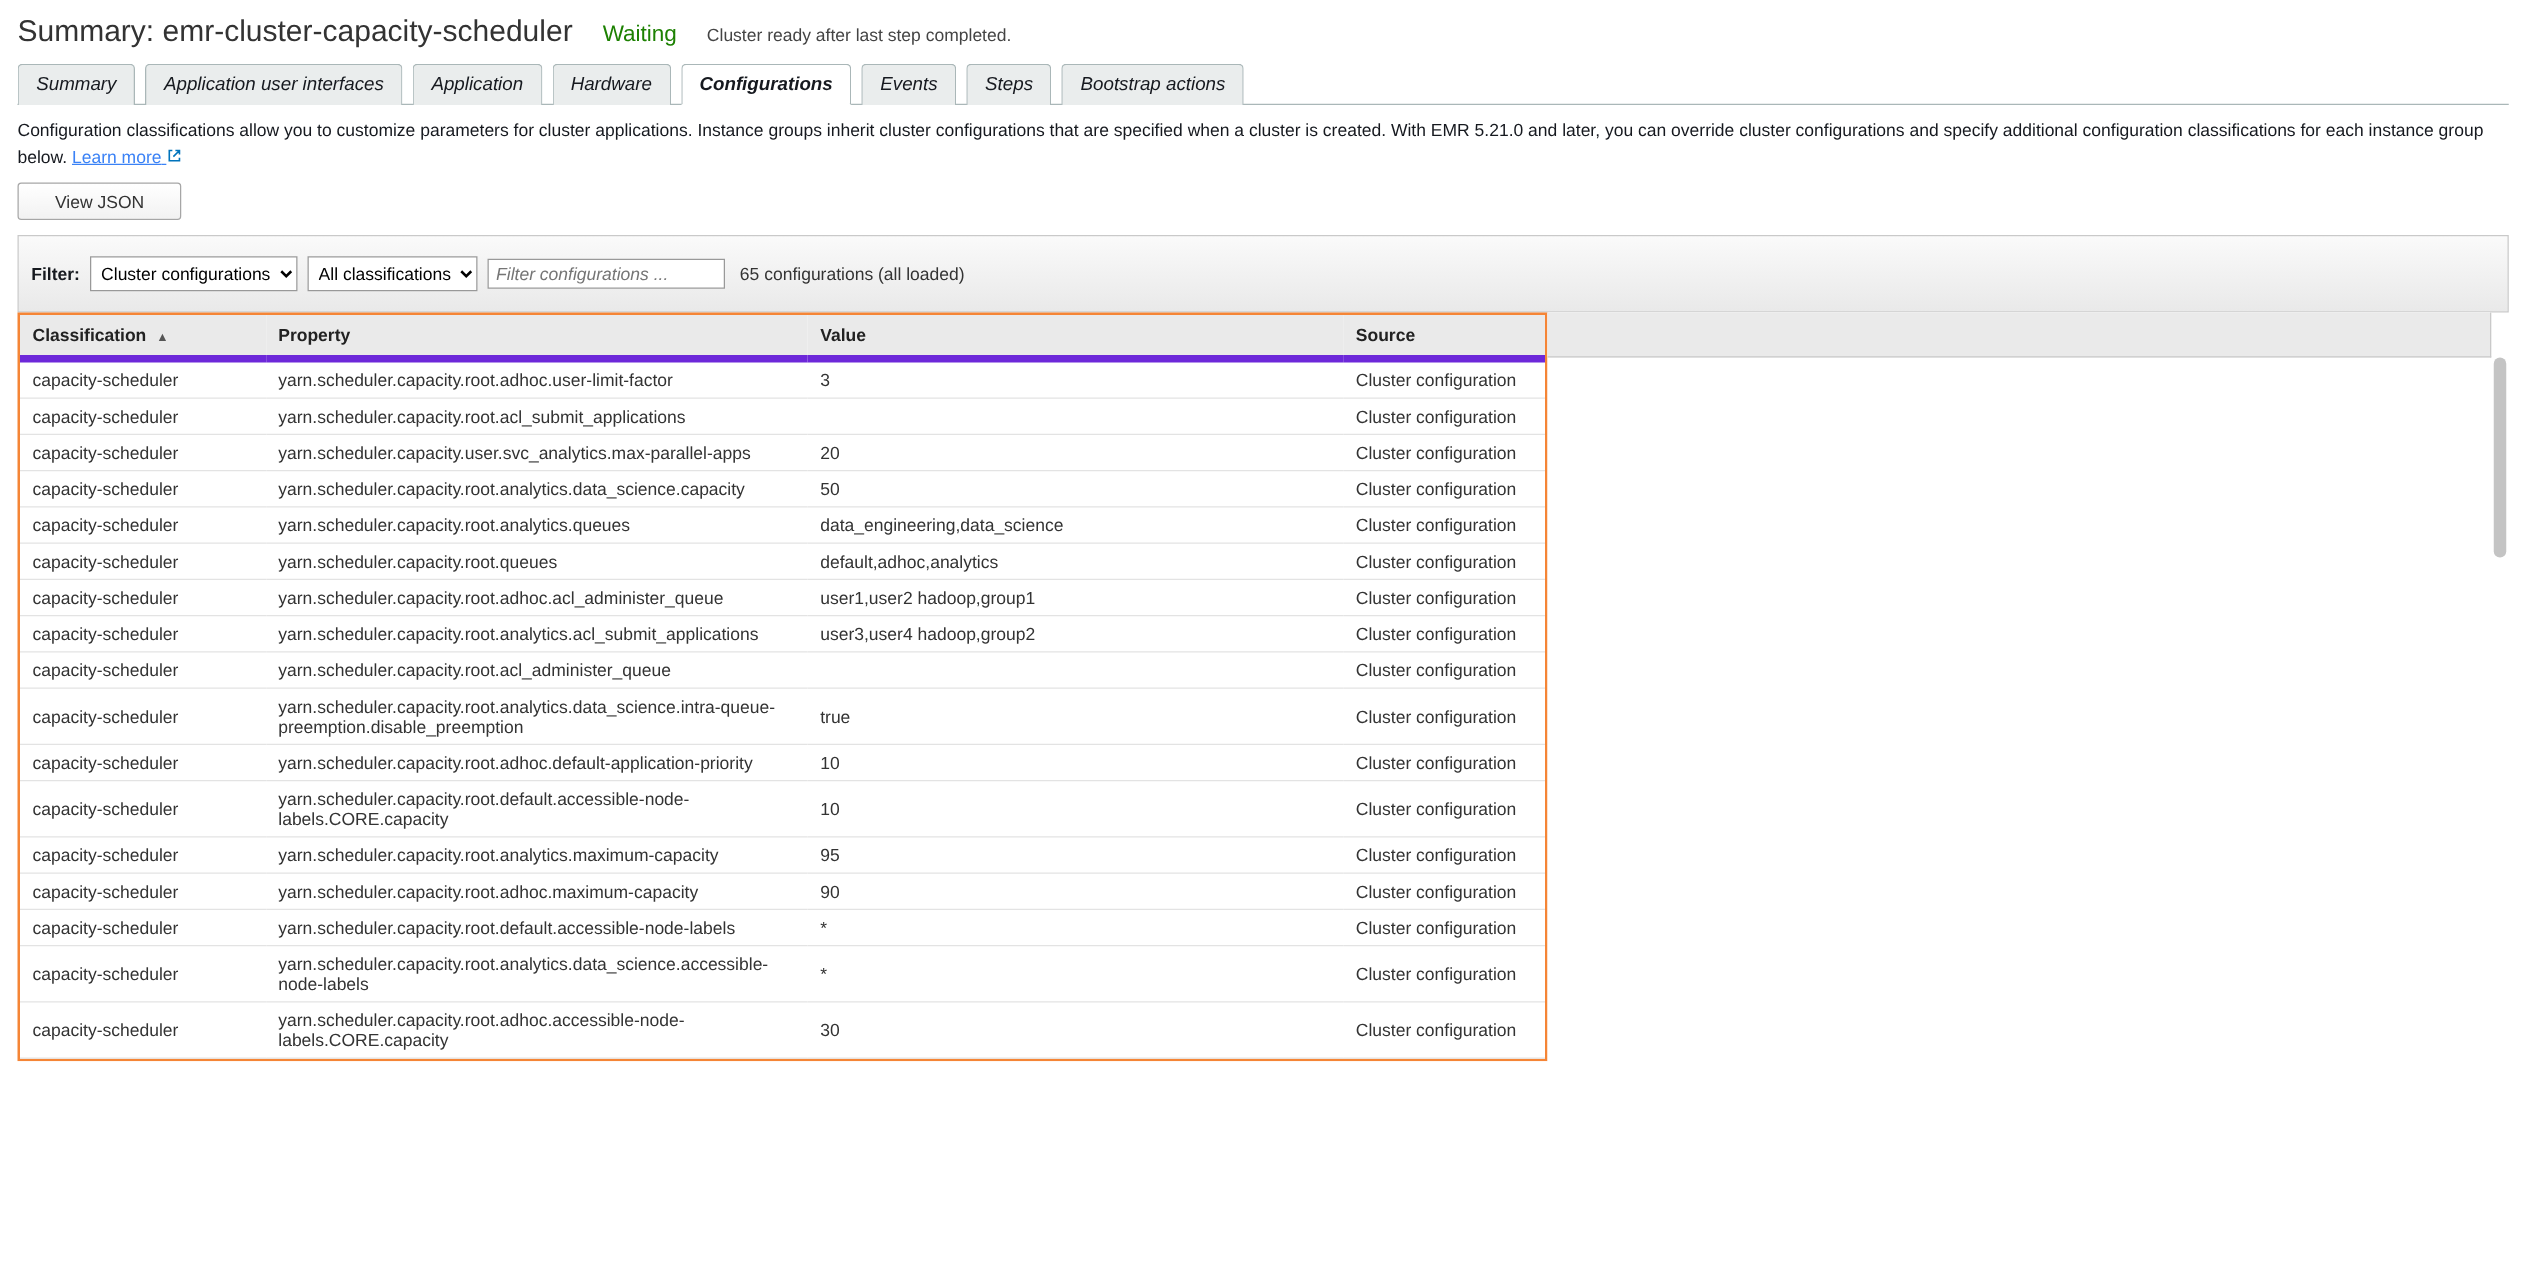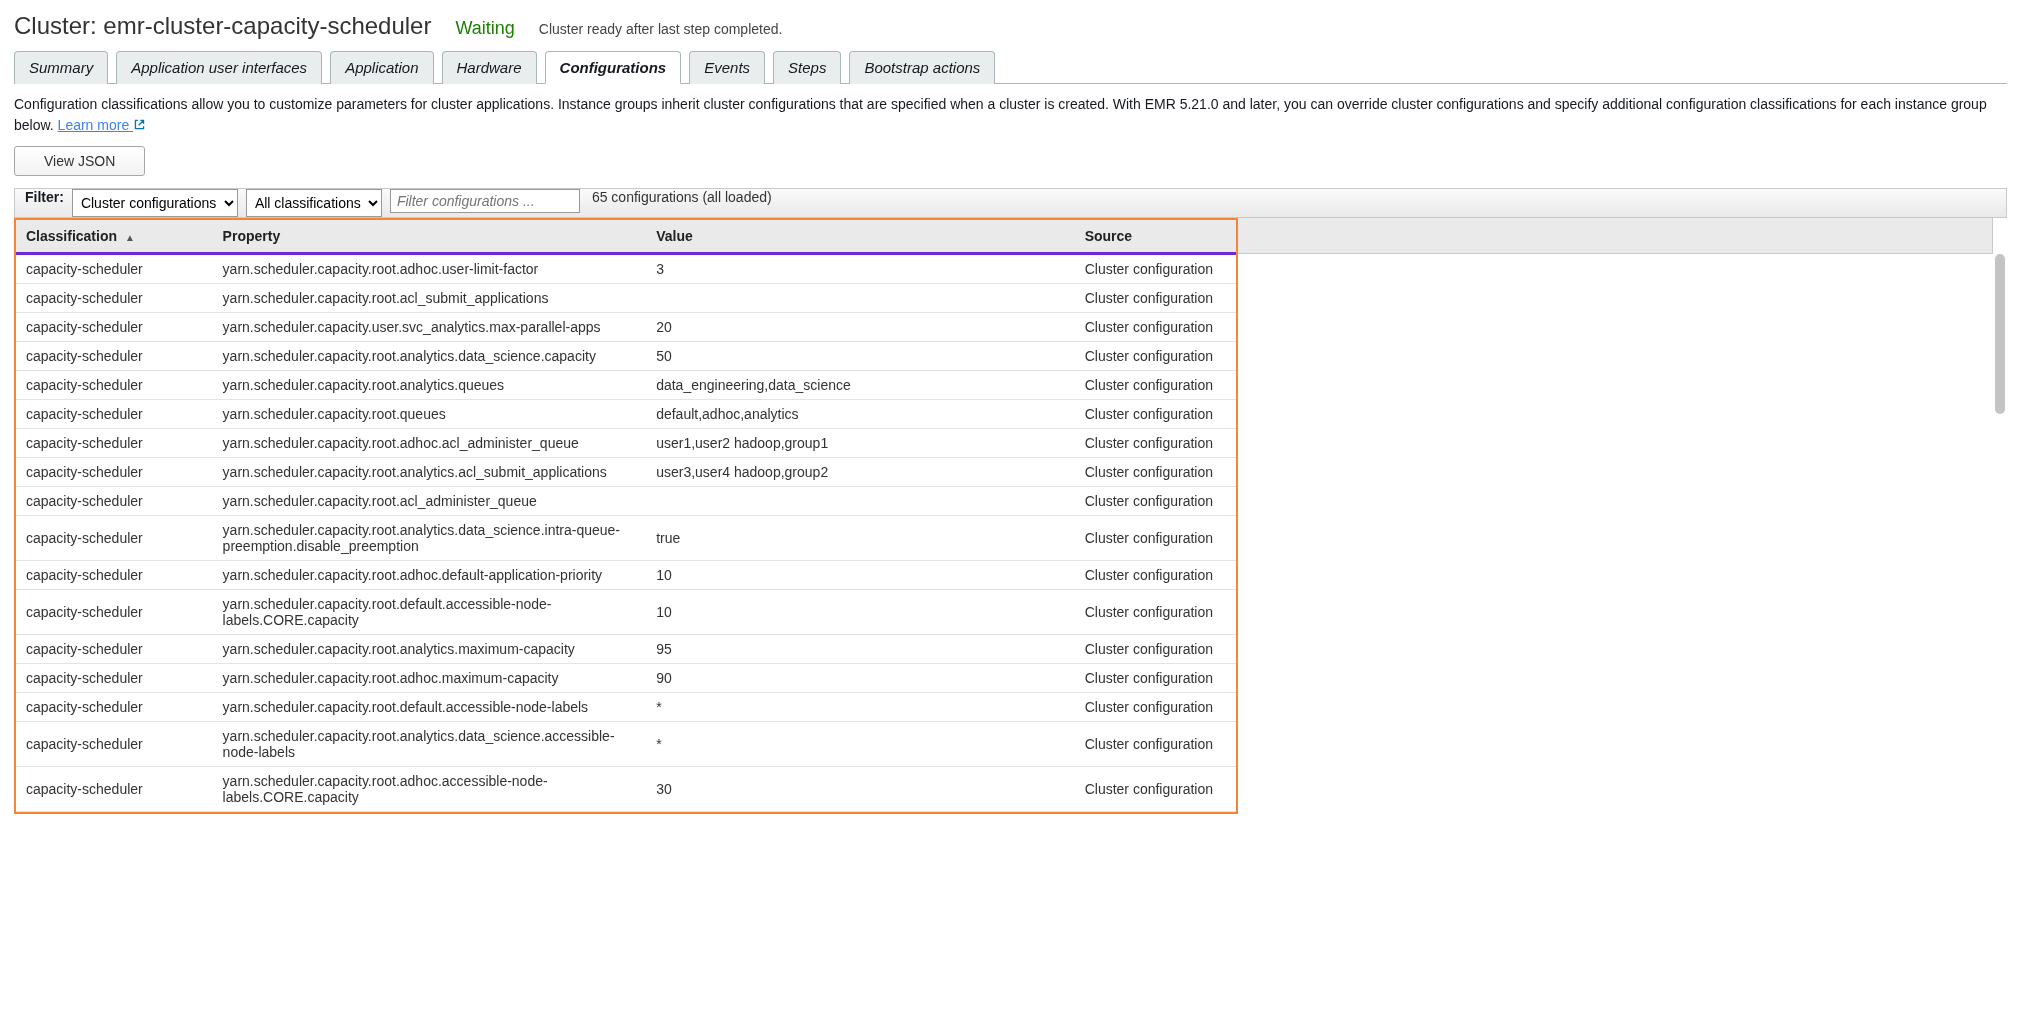--- a/index.html
+++ b/index.html
@@ -72,25 +72,25 @@
     border-radius: 3px;
     padding: 6px 29px;
     font-size: 14px;
     font-weight: 400;
     color: #333;
     cursor: pointer;
     margin-bottom: 12px;
   }
   .filter-bar {
     display: flex;
-    align-items: flex-start;
+    align-items: center;
     gap: 8px;
     background: linear-gradient(#fafafa,#e9e9e9);
     border: 1px solid #c9c9c9;
-    padding: 0 10px;
+    padding: 16px 10px;
   }
   .filter-bar label { font-weight: 700; font-size: 14px; }
   .filter-bar select {
     font-size: 14px;
     padding: 2px 4px;
     border: 1px solid #999;
     background: #fff;
     height: 28px;
   }
   .filter-bar input[type=text] {
@@ -109,21 +109,21 @@
     border-top: 2px solid #f58536;
   }
   table.cfg {
     border-collapse: collapse;
     width: 1220px;
     table-layout: fixed;
     font-size: 14px;
   }
   table.cfg th {
     background: #eaeaea;
-    border-bottom: 3px solid #6d28d9;
+    border-bottom: 6px solid #6d28d9;
     text-align: left;
     font-weight: 700;
     padding: 8px 10px;
     color: #222;
   }
   table.cfg th.sort .sort-icon {
     font-size: 10px;
     color: #555;
     margin-left: 4px;
   }
@@ -160,21 +160,21 @@
   col.c1 { width: 195px; }
   col.c2 { width: 430px; }
   col.c3 { width: 425px; }
   col.c4 { width: 160px; }
 </style>
 </head>
 <body>
 
 <div class="page">
   <div class="header-row">
-    <span class="cluster-title">Cluster: emr-cluster-capacity-scheduler</span>
+    <span class="cluster-title">Summary: emr-cluster-capacity-scheduler</span>
     <span class="status-waiting">Waiting</span>
     <span class="status-detail">Cluster ready after last step completed.</span>
   </div>
 
   <div class="tabs" id="tabs">
       <div class="tab">Summary</div>
       <div class="tab">Application user interfaces</div>
       <div class="tab">Application</div>
       <div class="tab">Hardware</div>
       <div class="tab active">Configurations</div>

